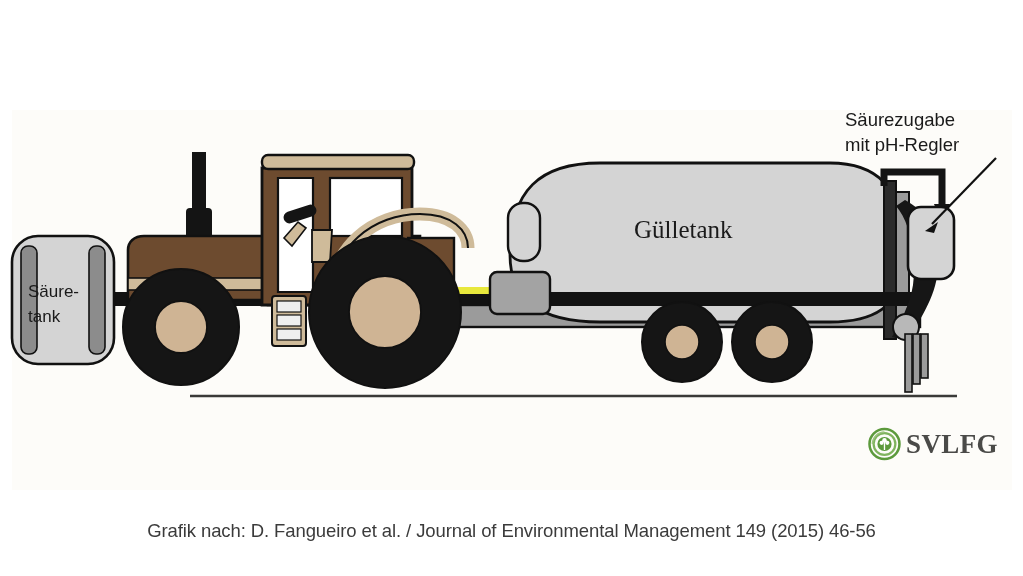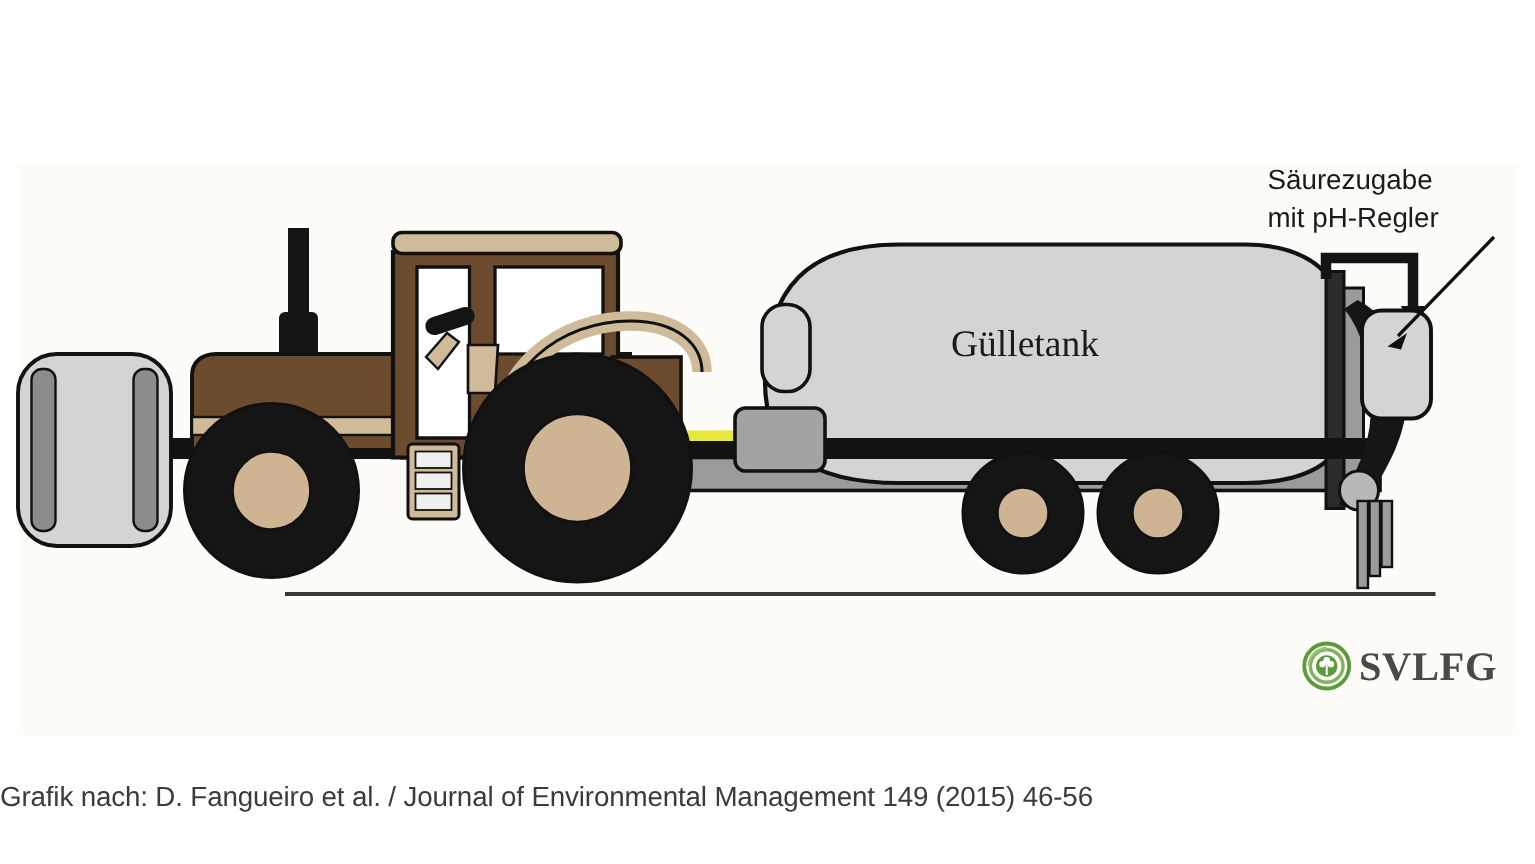--- a/index.html
+++ b/index.html
@@ -25,21 +25,21 @@
     top: 110px;
     width: 1000px;
     height: 380px;
     background: #fdfcf9;
   }
   .caption {
     position: absolute;
     left: 0;
     top: 520px;
     width: 1023px;
-    text-align: left;
+    text-align: center;
     font-family: "Liberation Sans", sans-serif;
     font-size: 18.5px;
     color: #3b3b3b;
     letter-spacing: -0.1px;
   }
   svg { display: block; }
   .scene-svg {
     position: absolute;
     left: 0;
     top: 0;
@@ -204,20 +204,24 @@
     <line x1="190" y1="396" x2="957" y2="396" stroke="#3a3a38" stroke-width="2.6"></line>
 
     <g>
       <line x1="996" y1="158" x2="932" y2="224" stroke="#111111" stroke-width="2.2"></line>
       <polygon points="925,231 938,222 934,233" fill="#111111"></polygon>
     </g>
   </svg>
 
   <div class="label-guelle">Gülletank</div>
 
+  <div class="label-saeure">
+    <div>Säure-</div>
+    <div>tank</div>
+  </div>
 
   <div class="annot">
     <div>Säurezugabe</div>
     <div>mit pH-Regler</div>
   </div>
 
   <div class="logo-wrap">
     <svg width="44" height="44" viewBox="0 0 44 44">
       <circle cx="22" cy="22" r="20" fill="none" stroke="#5c9a3c" stroke-width="3.4"></circle>
       <circle cx="22" cy="22" r="14.5" fill="none" stroke="#7fb35e" stroke-width="3"></circle>

